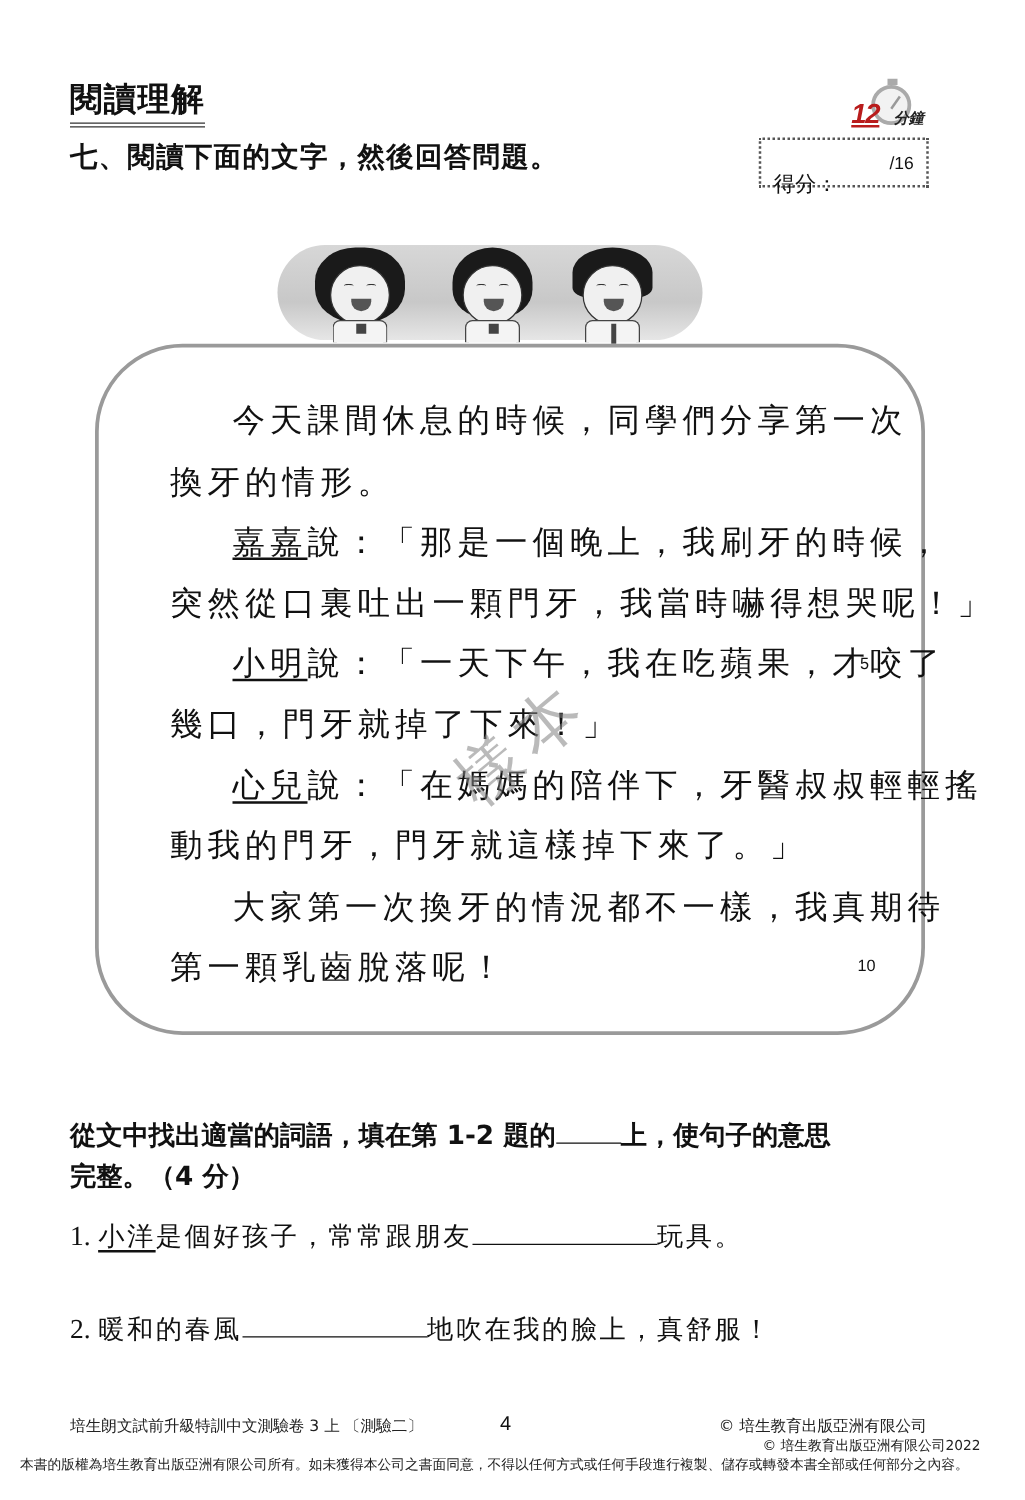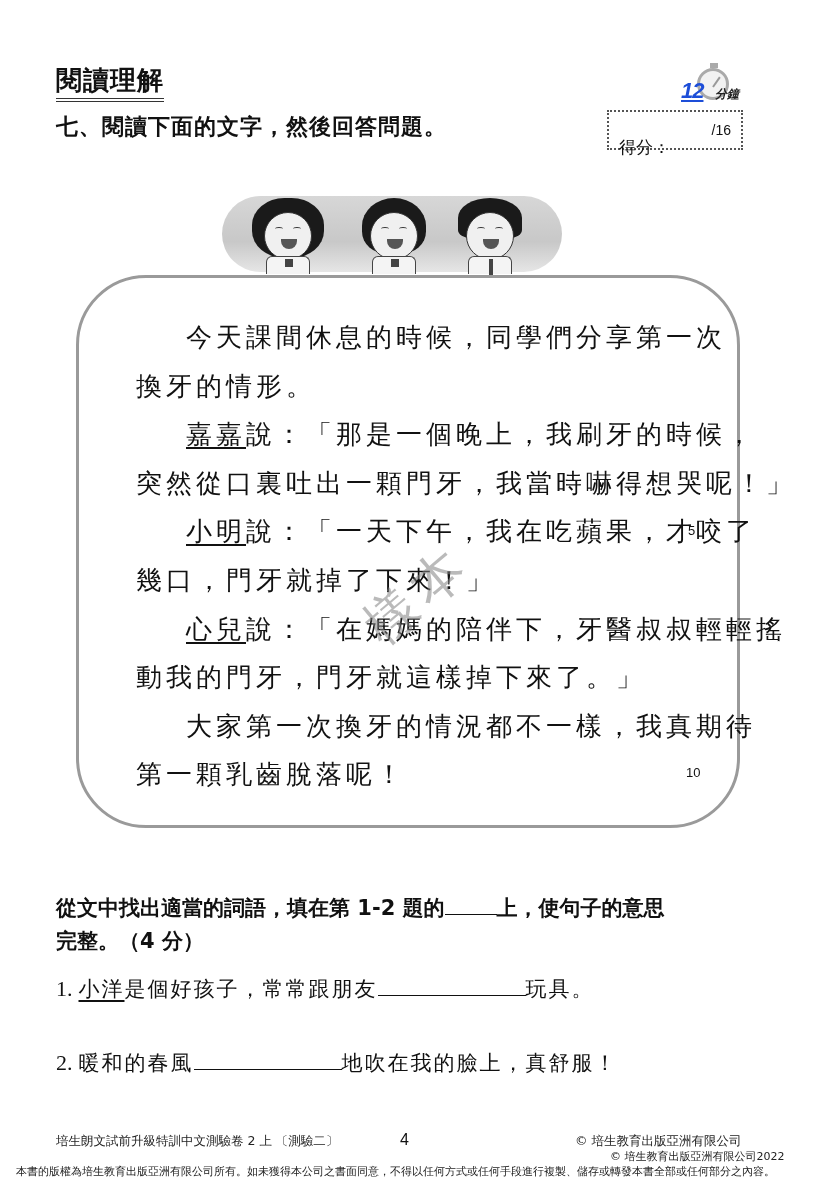--- a/index.html
+++ b/index.html
@@ -28,21 +28,21 @@
   .timer .stopwatch::before {
     content: ""; position: absolute; left: 10px; top: -8px; width: 8px; height: 5px; background: #aaa;
   }
   .timer .stopwatch::after {
     content: ""; position: absolute; left: 12px; top: 4px; width: 2px; height: 12px; background: #999;
     transform: rotate(35deg); transform-origin: bottom center;
   }
   .timer .minutes {
     position: absolute; left: 6px; top: 12px;
     font-family: "Liberation Sans", sans-serif; font-style: italic; font-weight: bold;
-    font-size: 22px; color: #1d4ed8; text-decoration: underline; letter-spacing: -1px;
+    font-size: 22px; color: #b91c1c; text-decoration: underline; letter-spacing: -1px;
   }
   .timer .unit {
     position: absolute; left: 40px; top: 20px;
     font-size: 12px; font-style: italic; font-weight: bold; color: #222;
   }
 
   .score-box {
     position: absolute; left: 607px; top: 110px; width: 136px; height: 40px;
     border: 2px dotted #555;
     font-size: 17px; display: flex; align-items: center; padding: 0 10px;
@@ -217,17 +217,17 @@
 </div>
 
 <div class="q-line" style="top:972px">
   <span class="num">1.</span><u>小洋</u><span>是個好孩子，常常跟朋友</span><span class="blank"></span><span>玩具。</span>
 </div>
 
 <div class="q-line" style="top:1046px">
   <span class="num">2.</span><span>暖和的春風</span><span class="blank"></span><span>地吹在我的臉上，真舒服！</span>
 </div>
 
-<div class="footer-title">培生朗文試前升級特訓中文測驗卷 2 上 〔測驗二〕</div>
+<div class="footer-title">培生朗文試前升級特訓中文測驗卷 3 上 〔測驗二〕</div>
 <div class="footer-page">4</div>
 <div class="footer-copy1">© 培生教育出版亞洲有限公司</div>
 <div class="footer-copy2">© 培生教育出版亞洲有限公司2022</div>
 <div class="footer-rights">本書的版權為培生教育出版亞洲有限公司所有。如未獲得本公司之書面同意，不得以任何方式或任何手段進行複製、儲存或轉發本書全部或任何部分之內容。</div>
 
 </body></html>

